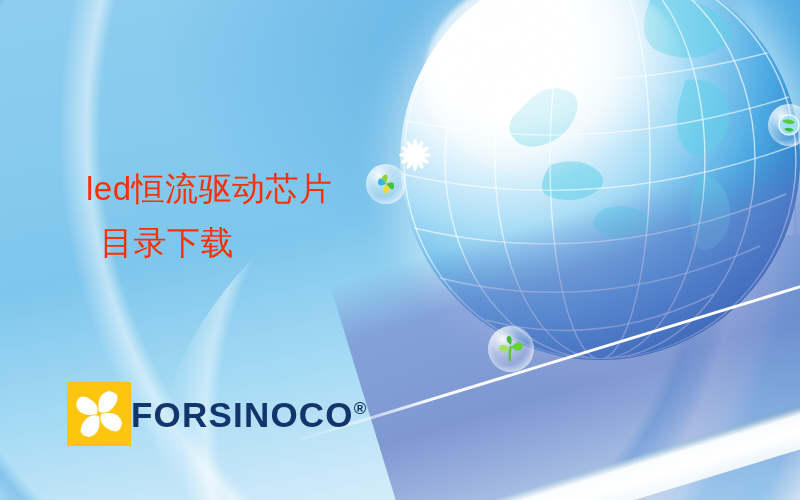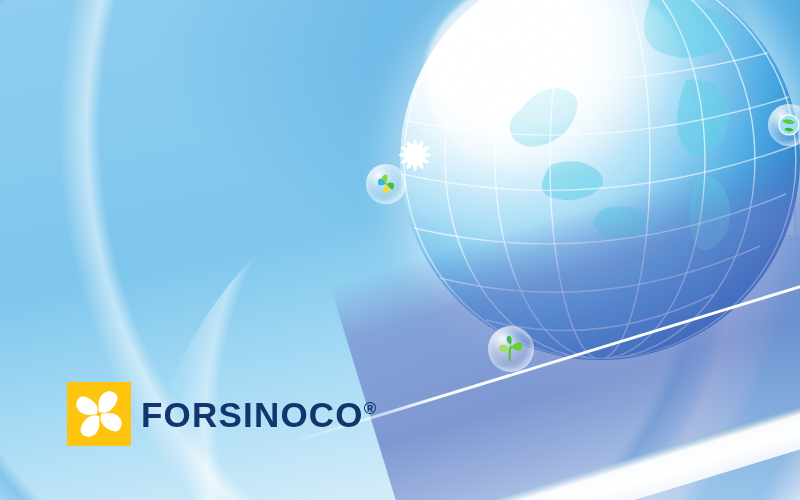--- a/index.html
+++ b/index.html
@@ -153,21 +153,20 @@
     top: 382px;
     display: flex;
     align-items: center;
   }
   #logo-mark {
     width: 64px; height: 64px;
     background: #fdc50d;
     flex: none;
   }
   #logo-text {
-    margin-left: 10px;
     display: flex;
     flex-direction: column;
     justify-content: center;
   }
   #logo-wordmark {
     font-size: 35px;
     font-weight: bold;
     color: #12356c;
     letter-spacing: 1.2px;
     line-height: 1;
@@ -323,20 +322,24 @@
     <div class="bubble-inner">
       <svg width="26" height="26" viewBox="0 0 26 26">
         <circle cx="13" cy="13" r="10" fill="#9fe0f5"></circle>
         <path d="M6 9 q6 -4 13 1 q-4 5 -13 -1z" fill="#5cc93f"></path>
         <path d="M8 17 q5 -3 10 1 q-5 4 -10 -1z" fill="#3fb93a"></path>
         <circle cx="13" cy="13" r="10" fill="none" stroke="#ffffff" stroke-width="1.2"></circle>
       </svg>
     </div>
   </div>
 
+  <div id="headline">
+    <span class="line-1">led恒流驱动芯片</span>
+    <span class="line-2">目录下载</span>
+  </div>
 
   <div id="logo">
     <div id="logo-mark">
       <svg width="64" height="64" viewBox="0 0 64 64">
         <g fill="#ffffff">
           <path d="M32 30 q-3 -18 10 -21 q13 2 6 14 q-6 10 -16 7z"></path>
           <path d="M34 32 q18 -4 21 9 q-2 13 -14 6 q-10 -6 -7 -15z"></path>
           <path d="M32 34 q3 18 -10 21 q-13 -2 -6 -14 q6 -10 16 -7z"></path>
           <path d="M30 32 q-18 4 -21 -9 q2 -13 14 -6 q10 6 7 15z"></path>
         </g>

